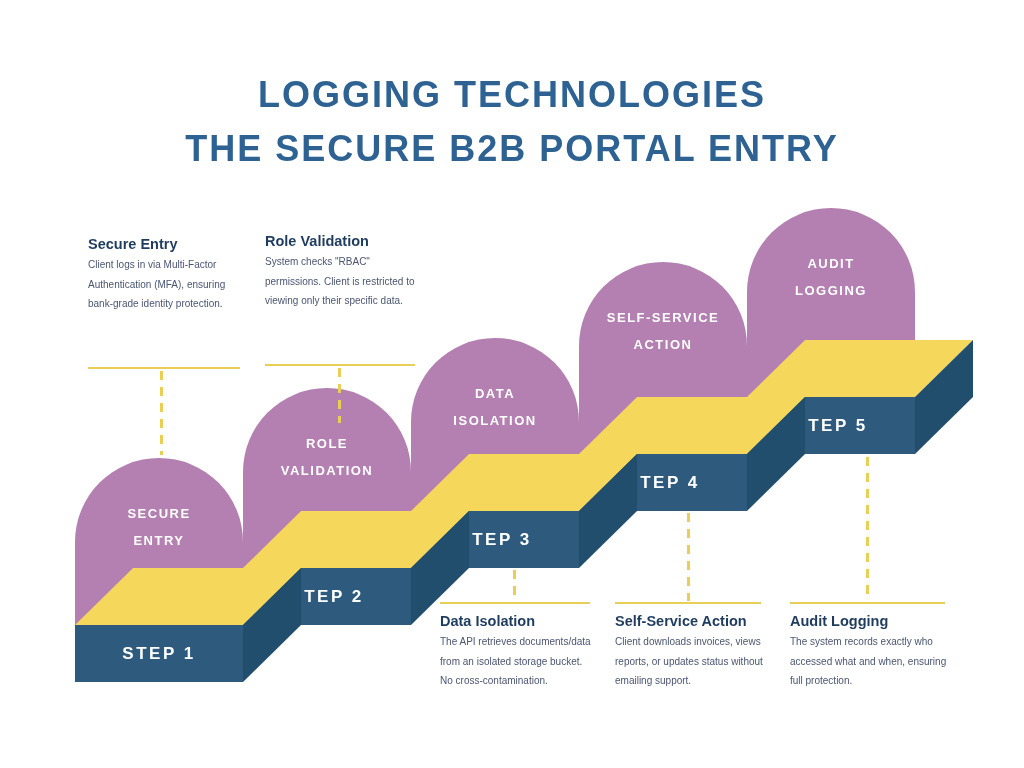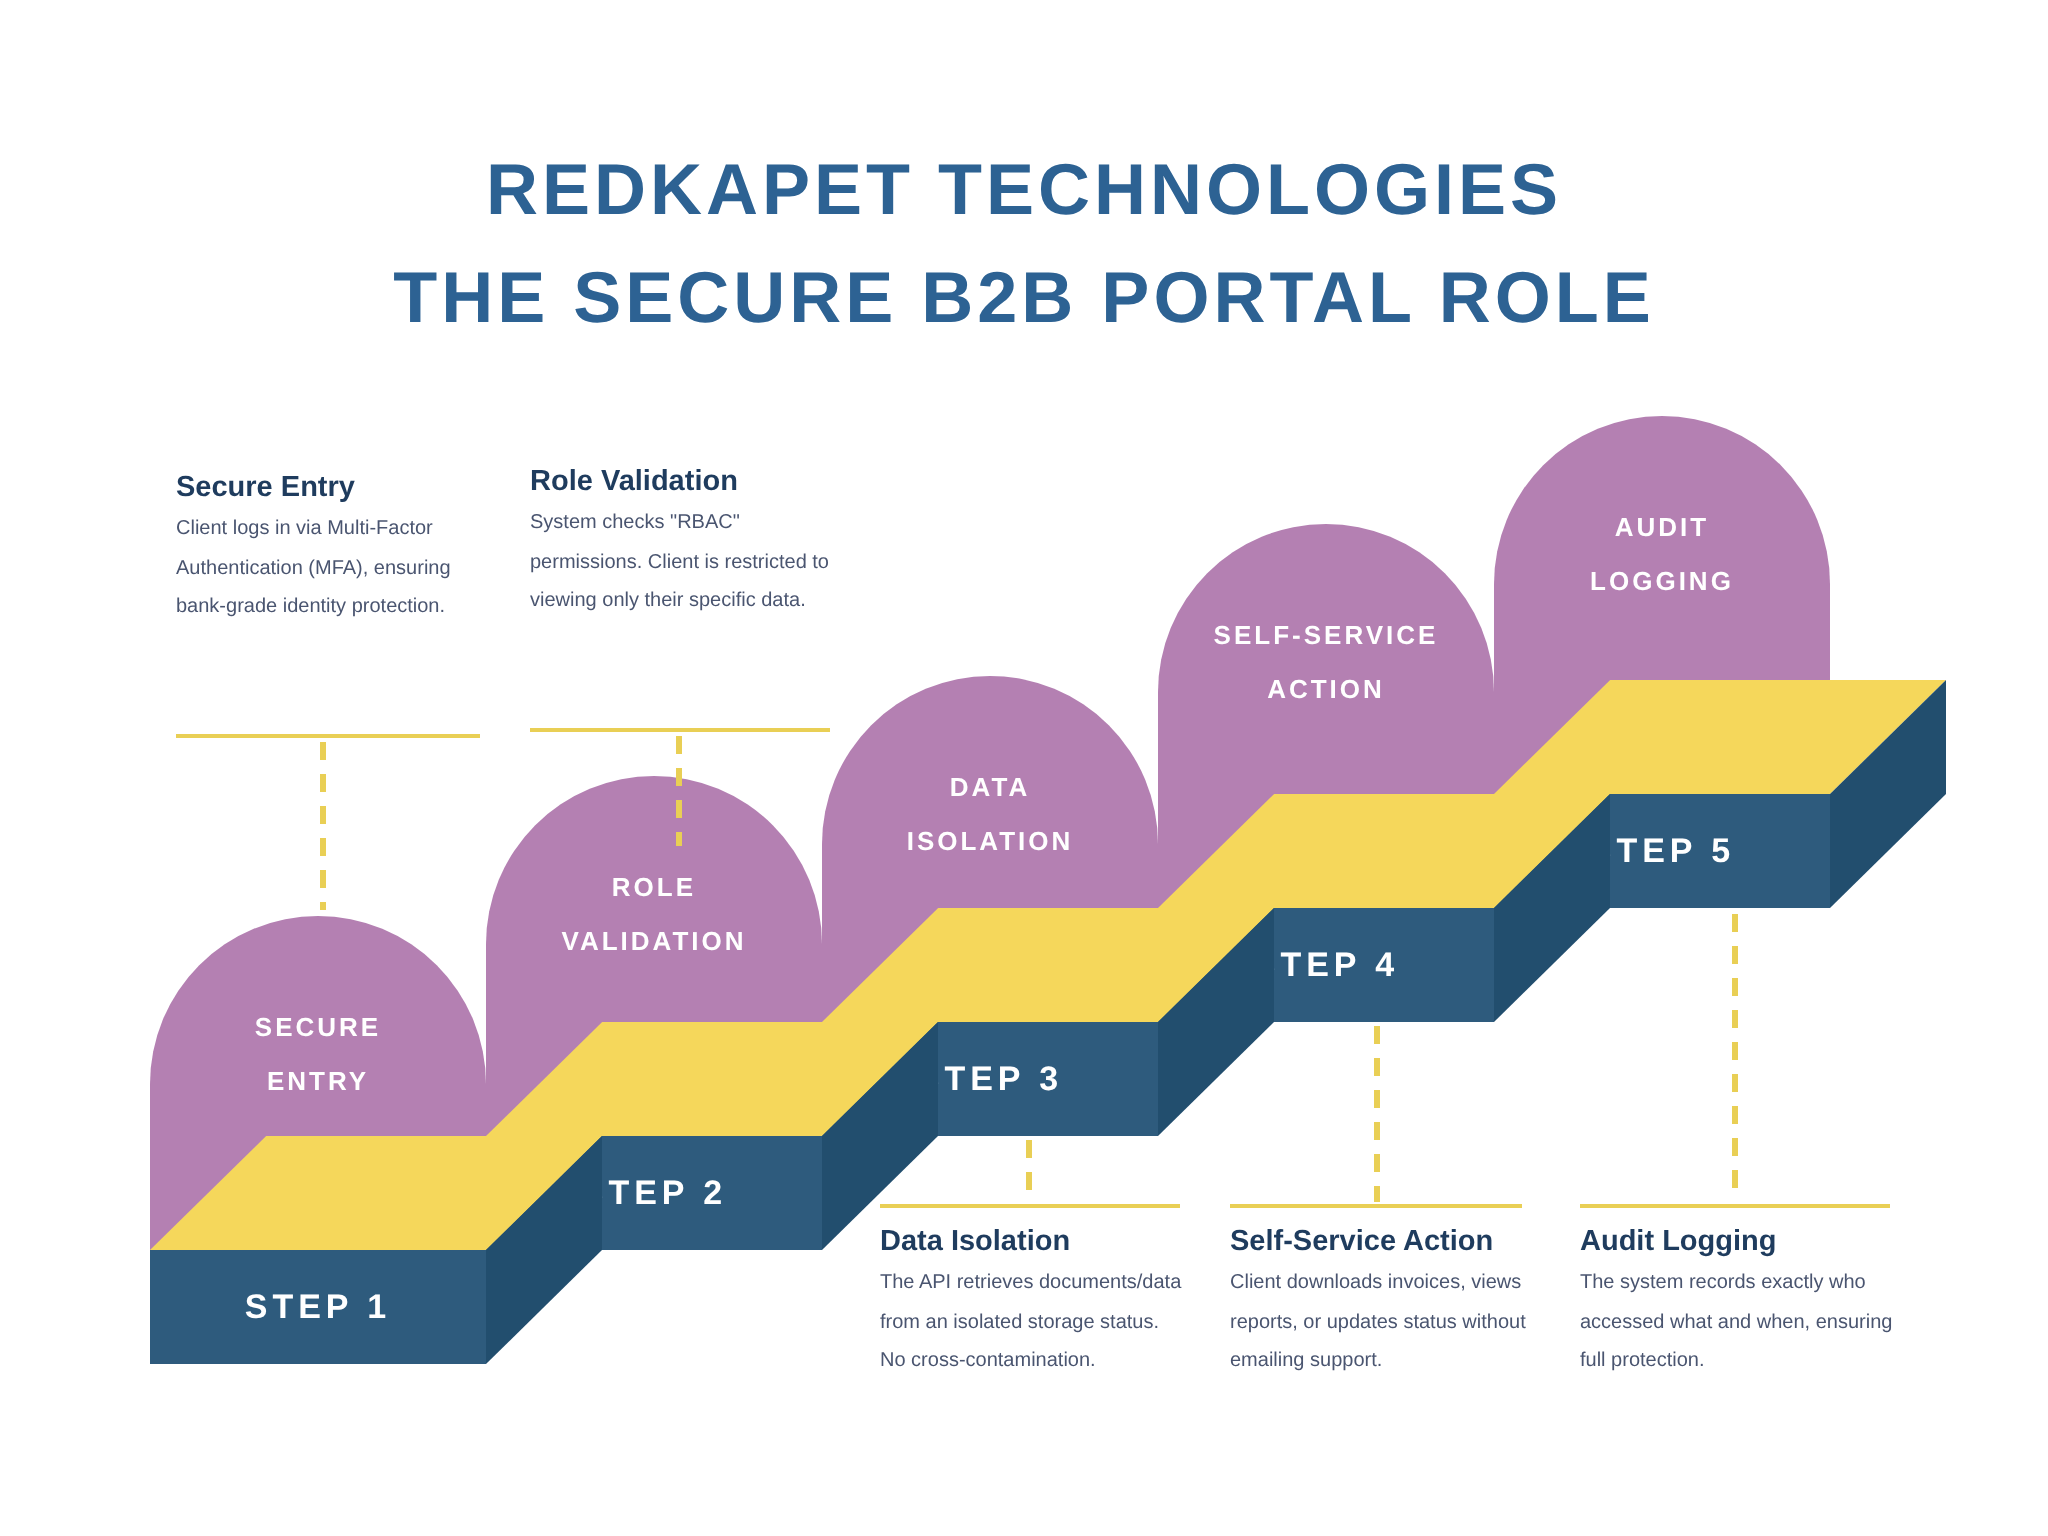--- a/index.html
+++ b/index.html
@@ -73,22 +73,22 @@
   .n3{left:440px; top:613px; width:155px}
   .n4{left:615px; top:613px; width:152px}
   .n5{left:790px; top:613px; width:160px}
 </style>
 </head>
 <body>
 
 <div class="canvas">
 
   <h1 class="title">
-    <span>REDKAPET TECHNOLOGIES</span>
-    <span>THE SECURE B2B PORTAL ROLE</span>
+    <span>LOGGING TECHNOLOGIES</span>
+    <span>THE SECURE B2B PORTAL ENTRY</span>
   </h1>
 
   <div class="hline h1"></div>
   <div class="vdash d1"></div>
   <div class="hline h2"></div>
   <div class="vdash d2"></div>
   <div class="hline h3"></div>
   <div class="vdash d3"></div>
   <div class="hline h4"></div>
   <div class="vdash d4"></div>
@@ -160,21 +160,21 @@
     <div class="note-body">Client logs in via Multi-Factor Authentication (MFA), ensuring bank-grade identity protection.</div>
   </div>
 
   <div class="note n2">
     <div class="note-title">Role Validation</div>
     <div class="note-body">System checks "RBAC" permissions. Client is restricted to viewing only their specific data.</div>
   </div>
 
   <div class="note n3">
     <div class="note-title">Data Isolation</div>
-    <div class="note-body">The API retrieves documents/data from an isolated storage status. No cross-contamination.</div>
+    <div class="note-body">The API retrieves documents/data from an isolated storage bucket. No cross-contamination.</div>
   </div>
 
   <div class="note n4">
     <div class="note-title">Self-Service Action</div>
     <div class="note-body">Client downloads invoices, views reports, or updates status without emailing support.</div>
   </div>
 
   <div class="note n5">
     <div class="note-title">Audit Logging</div>
     <div class="note-body">The system records exactly who accessed what and when, ensuring full protection.</div>

